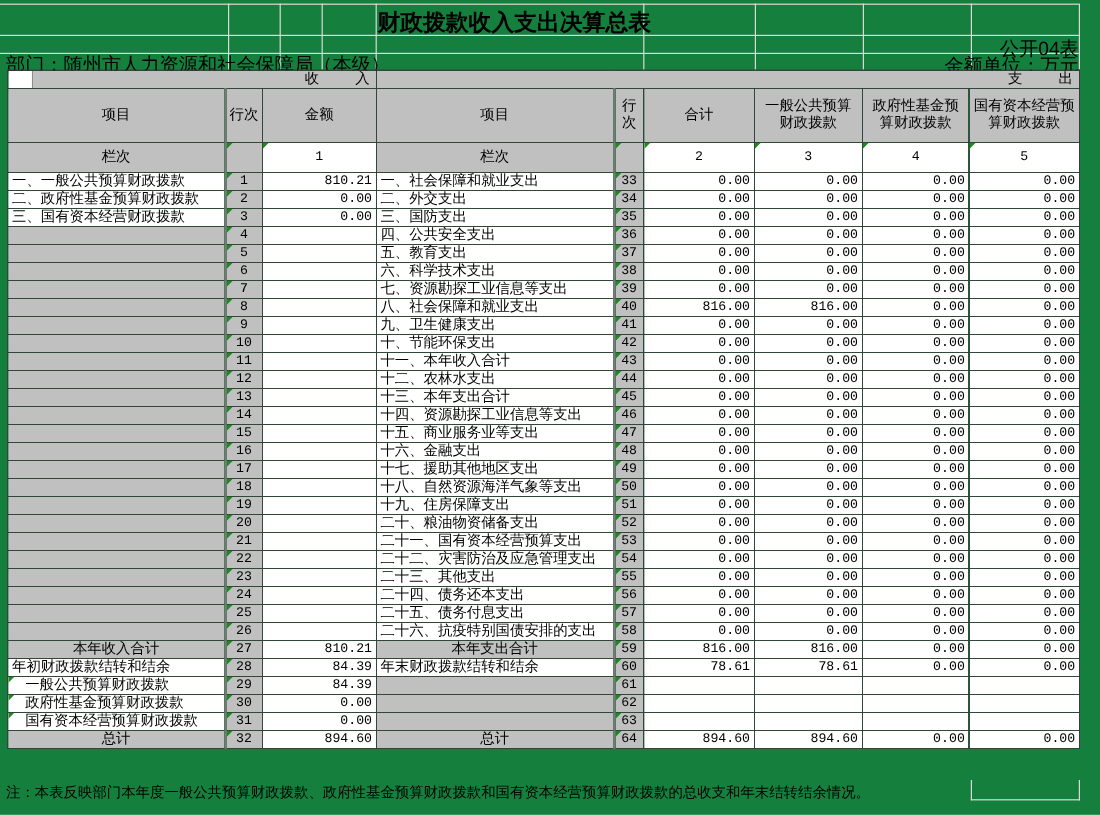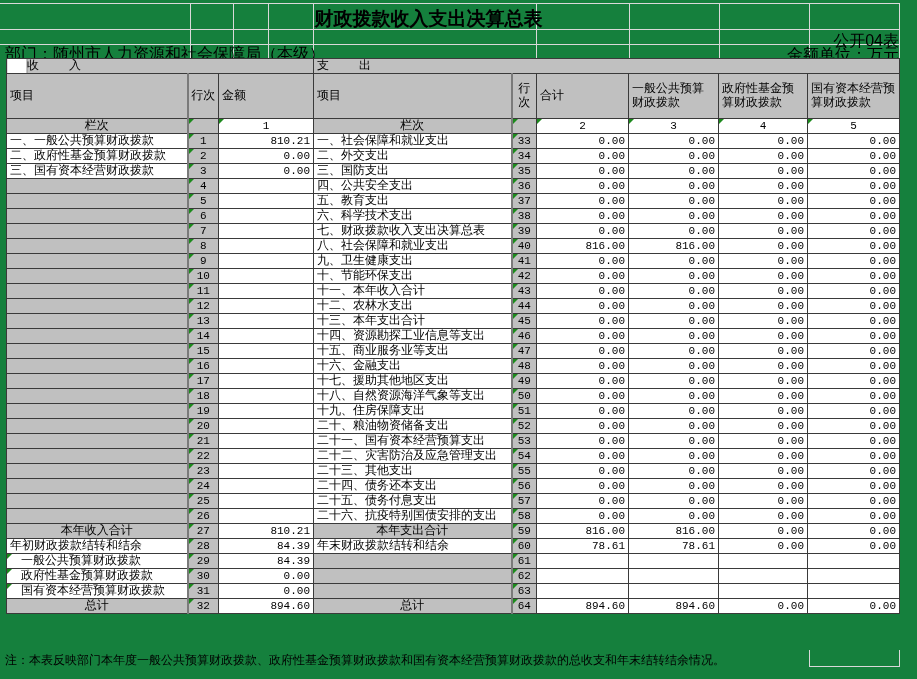--- a/index.html
+++ b/index.html
@@ -17,23 +17,23 @@
   .m-code { top:31px; right:18px; }
   .m-dept { top:44px; left:5px; }
   .m-unit { top:45px; right:18px; }
 
   table { position:absolute; top:58px; left:6px; border-collapse:collapse;
           table-layout:fixed; }
   td { border:1px solid #3a3a3a; font-size:12px; line-height:1.15;
        overflow:hidden; white-space:nowrap; padding:0 3px; position:relative;
        vertical-align:middle; background:#fff; }
   .gray  { background:#c0c0c0; }
-  .secrow td   { height:15px; text-align:left; letter-spacing:2px;margin-top:40px; }
-  .hdrrow td   { height:45px; white-space:normal; }
-  .lanrow td   { height:15px; text-align:center; }
+  .secrow td   { height:15px; text-align:right; letter-spacing:2px;margin-top:40px; }
+  .hdrrow td   { height:45px; text-align:center; white-space:normal; }
+  .lanrow td   { height:25px; text-align:center; }
   .datarow td  { height:15px; }
   .rowno { padding:0; text-align:center; border-left:2px solid #7a7a7a; }
   .mono  { font-family:"Liberation Mono","DejaVu Sans Mono",monospace; font-size:11px; }
   .num   { text-align:right; }
   .item  { text-align:left; }
   .total { text-align:center; font-weight:normal; }
   .indent{ padding-left:14px; }
   .sliver{ background:linear-gradient(to right,#ffffff 0px,#ffffff 19px,
            #8a8a8a 19px,#8a8a8a 20px,#c0c0c0 20px);
            padding-left:20px; }
@@ -175,21 +175,21 @@
           <td class="rowno gray mono tri">38<i class="flag"></i></td>
           <td class="num mono">0.00</td>
           <td class="num mono">0.00</td>
           <td class="num mono">0.00</td>
           <td class="num mono">0.00</td>
         </tr>
         <tr class="datarow">
           <td class="item gray"></td>
           <td class="rowno gray mono tri">7<i class="flag"></i></td>
           <td class="num mono"></td>
-          <td class="item">七、财政拨款收入支出决算总表</td>
+          <td class="item">七、资源勘探工业信息等支出</td>
           <td class="rowno gray mono tri">39<i class="flag"></i></td>
           <td class="num mono">0.00</td>
           <td class="num mono">0.00</td>
           <td class="num mono">0.00</td>
           <td class="num mono">0.00</td>
         </tr>
         <tr class="datarow">
           <td class="item gray"></td>
           <td class="rowno gray mono tri">8<i class="flag"></i></td>
           <td class="num mono"></td>

